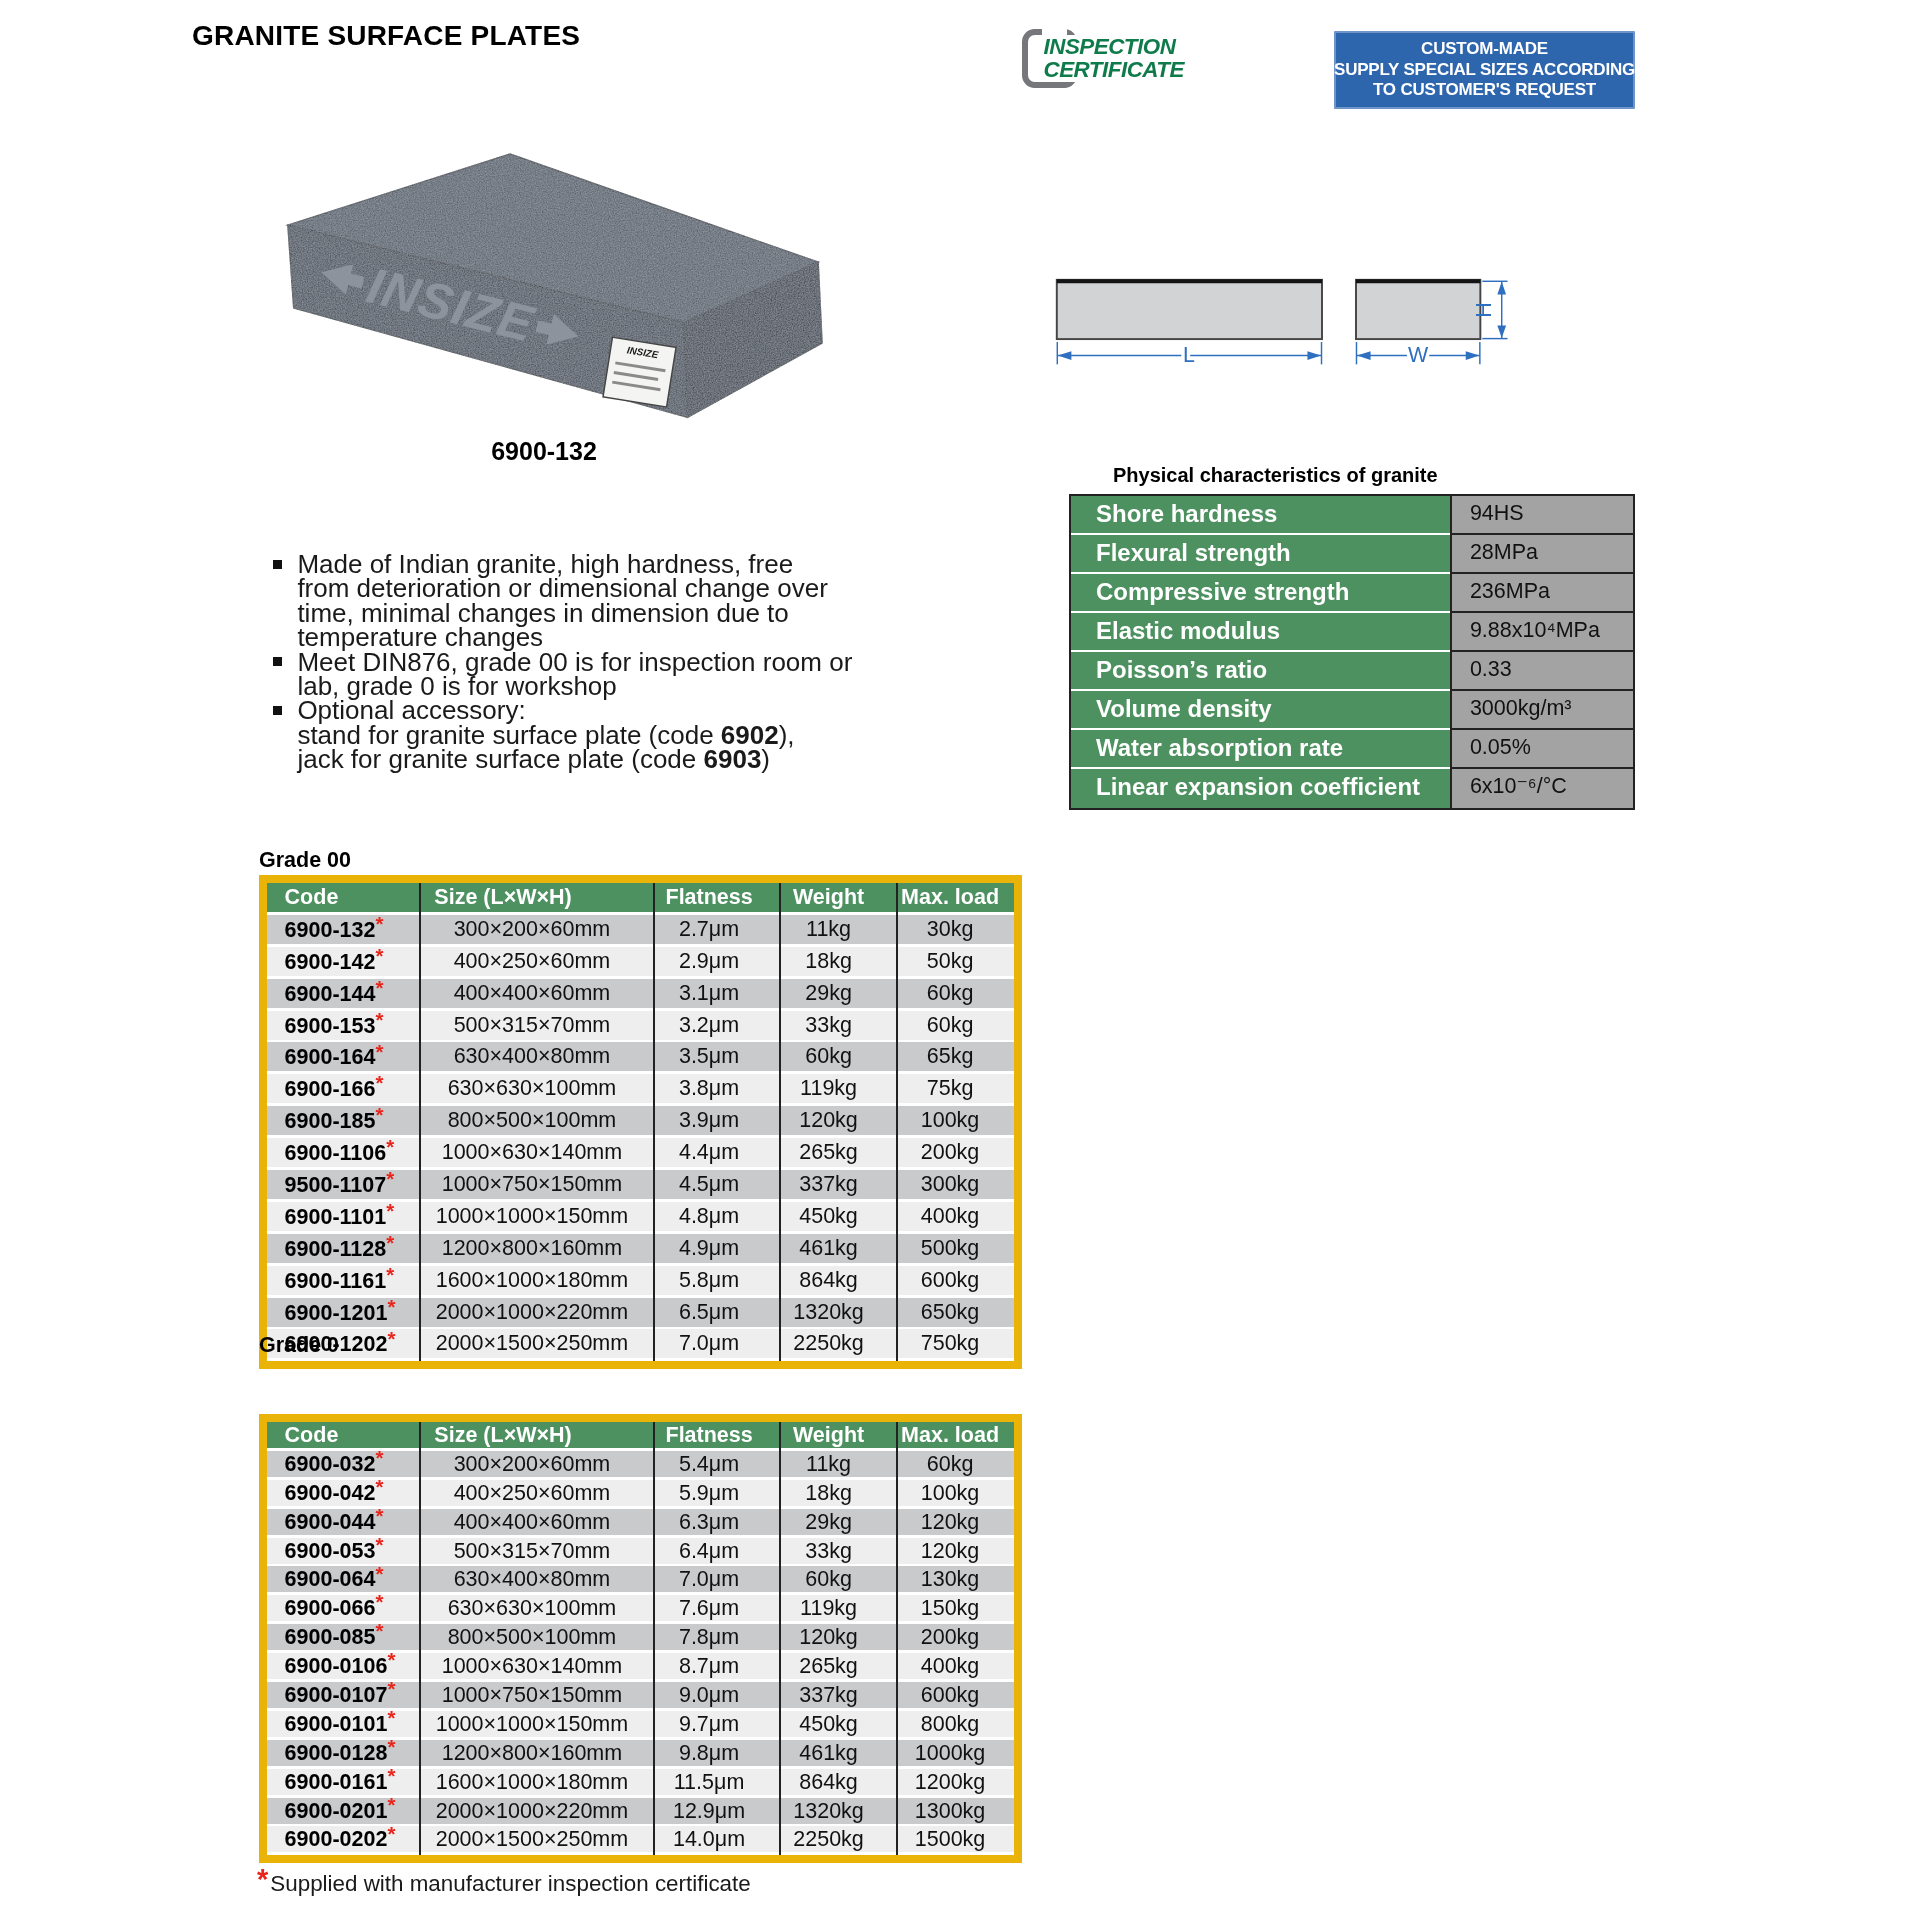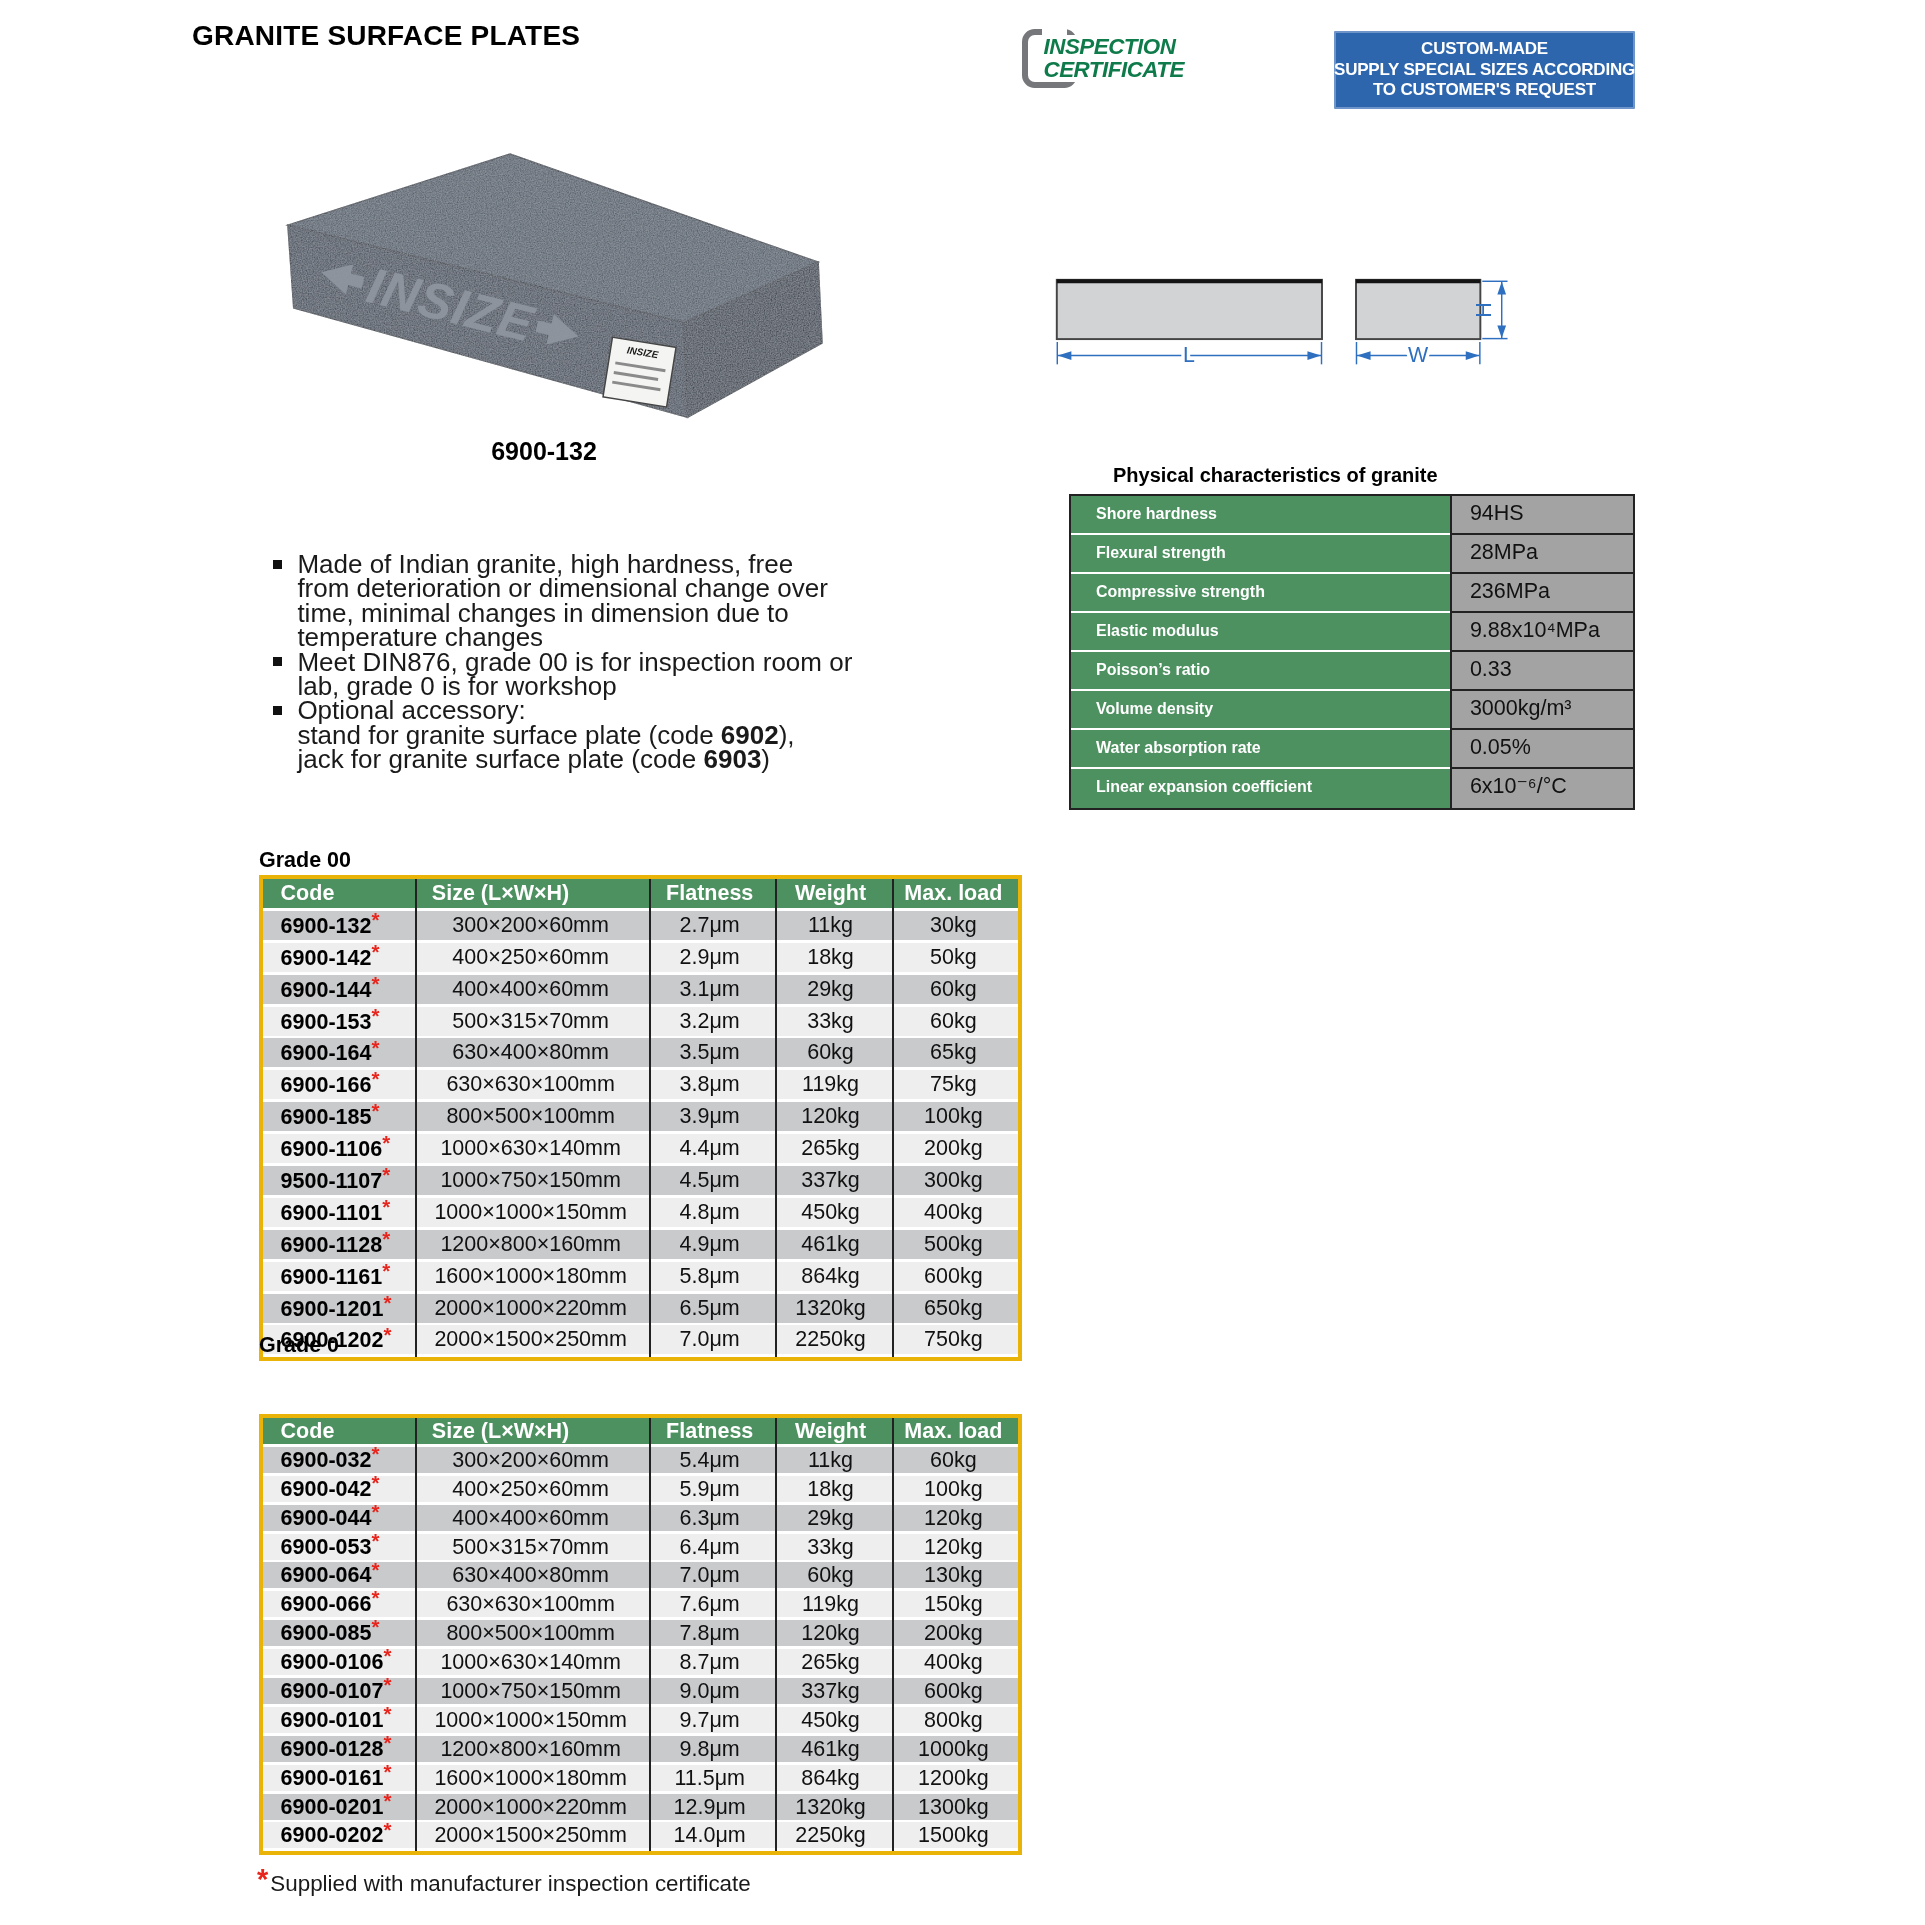--- a/index.html
+++ b/index.html
@@ -46,29 +46,29 @@
   .features{left:273px;top:552px;width:644px;}
   .feature-item{display:flex;margin-bottom:0;}
   .feature-sq{flex:0 0 auto;width:8.8px;height:8.8px;background:#111;margin:7.8px 15.6px 0 0;}
   .feature-text{font-size:26px;line-height:24.4px;color:#1a1a1a;white-space:nowrap;}
 
   
   .phys-title{left:1069px;top:464px;font-size:20px;font-weight:bold;color:#000;margin-left:44px;}
   .phys{left:1069px;top:494px;width:566px;border:2px solid #222;background:#fff;}
   .pc-row{display:flex;height:39px;}
   .pc-prop{width:406px;background:var(--table-header-green);color:#fff;font-weight:bold;
-    font-size:16px;line-height:35px;padding-left:25px;border-bottom:2.9px solid #fff;}
+    font-size:24px;line-height:35px;padding-left:25px;border-bottom:2.9px solid #fff;}
   .pc-row:last-child .pc-prop{border-bottom:none;}
   .pc-val{width:195px;background:#a3a3a3;color:#111;font-size:21.5px;line-height:35px;
     padding-left:17.6px;border-left:2px solid #222;border-bottom:2px solid #222;}
   .pc-row:last-child .pc-val{border-bottom:none;}
 
   
   .tbl-label{font-size:21.5px;font-weight:bold;color:#000;}
-  .gtable{width:763px;border:4px solid #eab308;background:#fff;position:absolute;}
+  .gtable{width:763px;border:8px solid #eab308;background:#fff;position:absolute;}
   .trow{display:flex;height:29px;margin-bottom:2.9px;}
   .g0 .trow{height:26px;}
   .trow:last-child{margin-bottom:0;}
   .thead{background:var(--table-header-green);color:#fff;font-weight:bold;}
   .rowA{background:var(--row-dark);}
   .rowB{background:var(--row-light);}
   .cell{font-size:21.5px;line-height:29px;text-align:center;overflow:hidden;}
   .g0 .cell{line-height:26px;}
   .c0{width:152px;text-align:left;padding-left:17.6px;}
   .c1{width:234px;}

